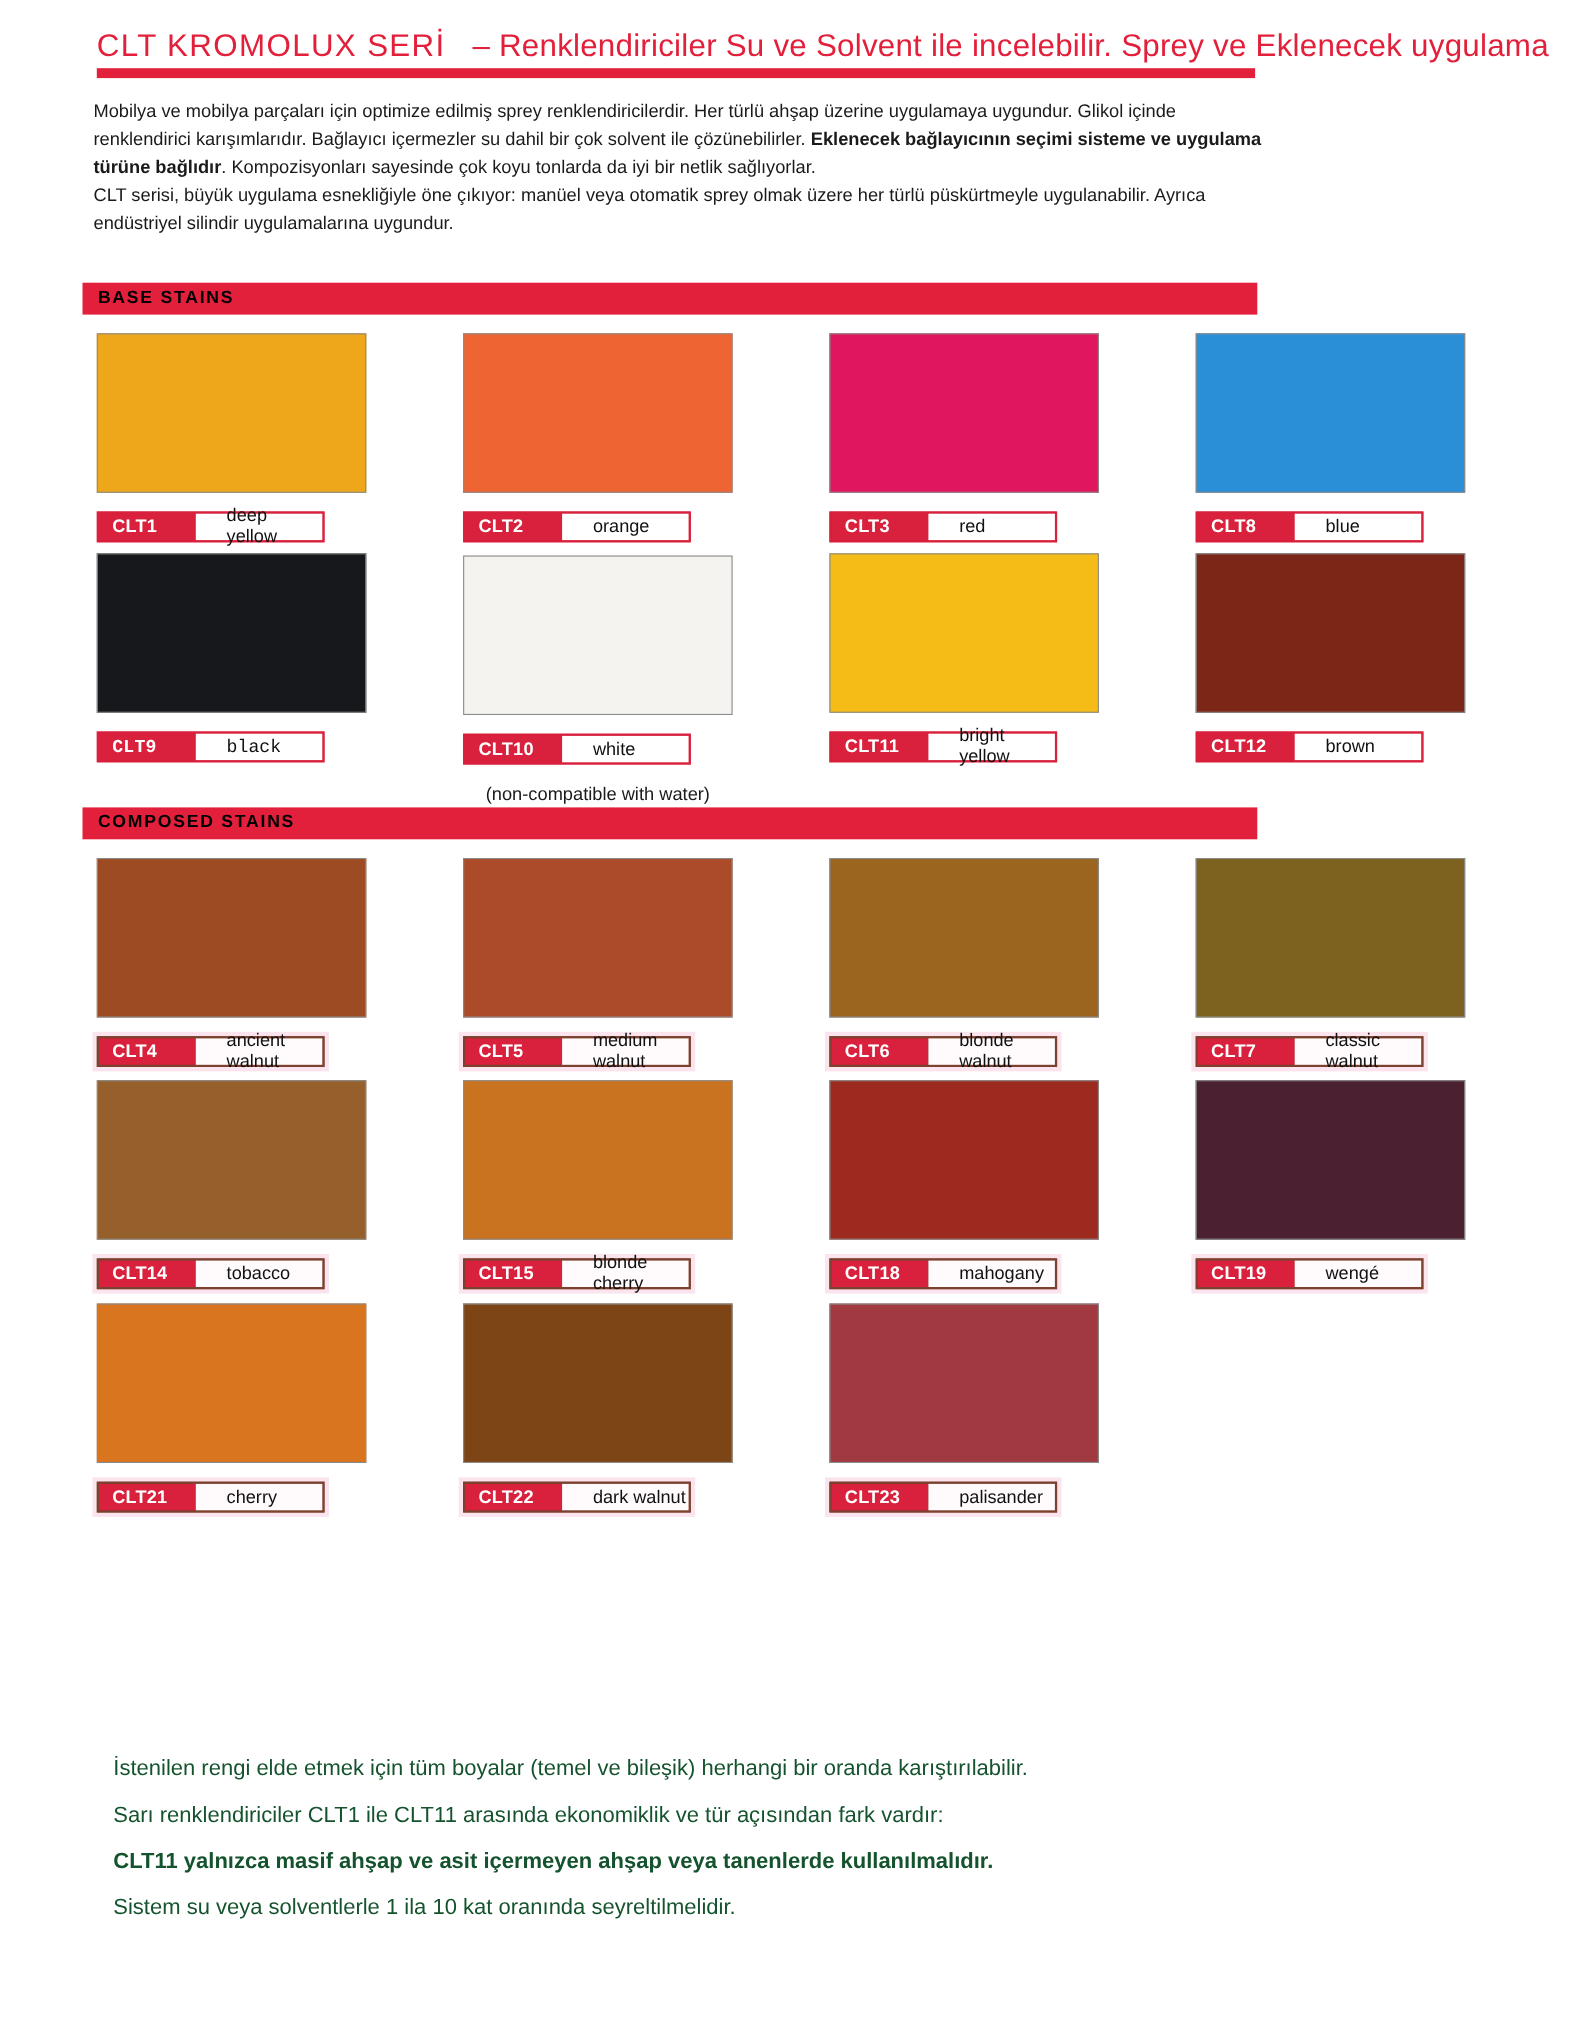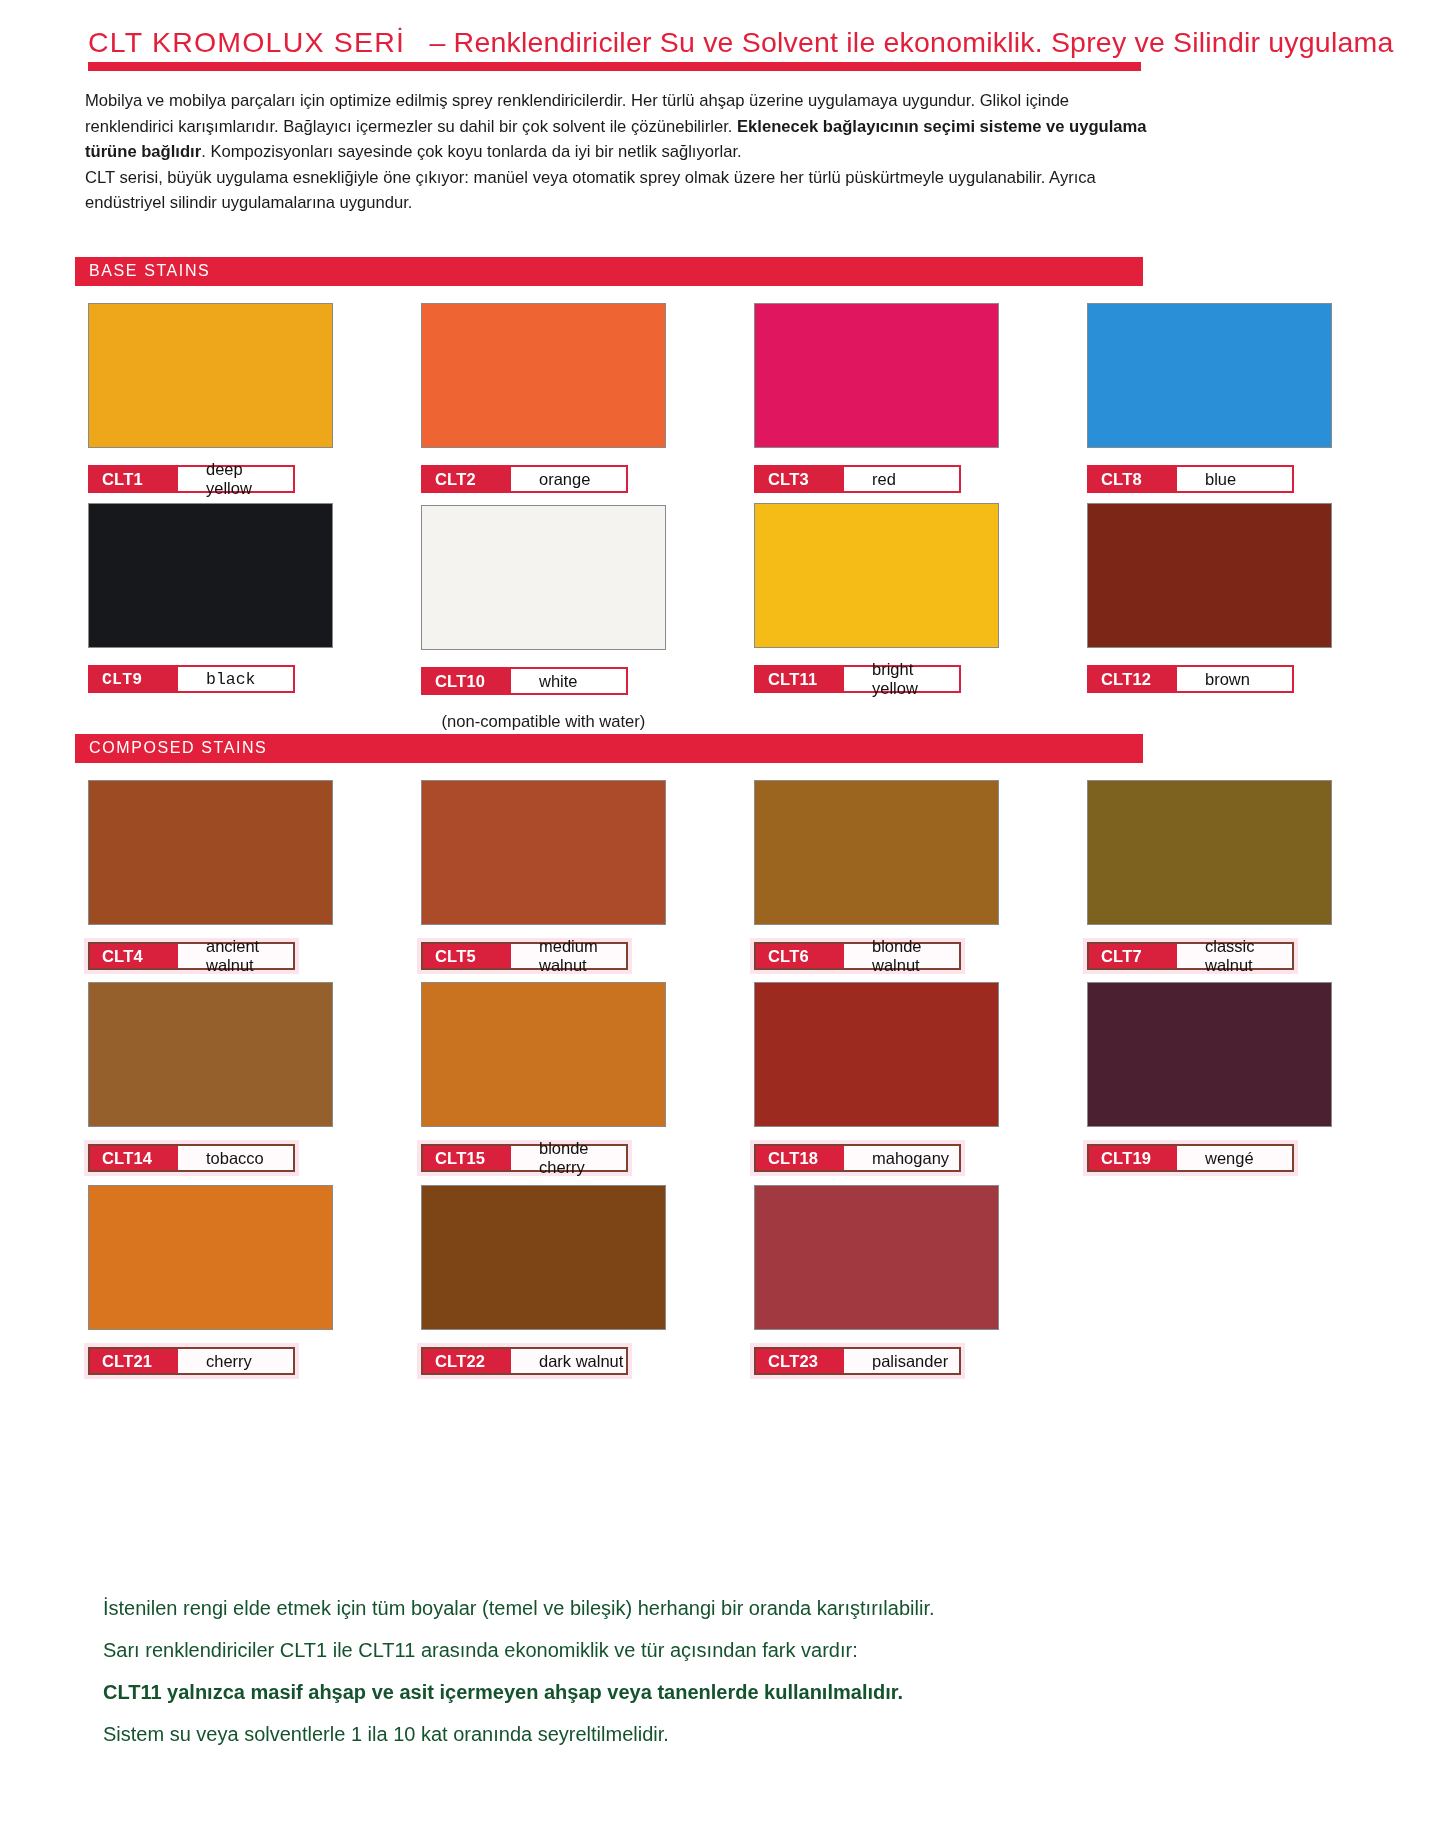--- a/index.html
+++ b/index.html
@@ -61,23 +61,23 @@
     height: 29px;
     background: #e3203b;
     left: 75px;
     width: 1068px;
   }
   .section-bar span {
     position: absolute;
     left: 14px;
     top: 5px;
     font-size: 16px;
-    color: #ffffff;
+    color: #000000;
     letter-spacing: 1.6px;
-    font-weight: normal;
+    font-weight: bold;
   }
   #bar-base { top: 257px; }
   #bar-composed { top: 734px; }
 
   
   .swatch {
     position: absolute;
     width: 245px;
   }
   .chip {
@@ -153,21 +153,21 @@
   }
   .footer p.bold { font-weight: bold; }
 </style>
 </head>
 <body>
 
 <div class="page">
 
   <div class="doc-title">
     <span class="ser">CLT KROMOLUX SERİ</span>
-    &nbsp;&nbsp;<span>– Renklendiriciler Su ve Solvent ile ekonomiklik. Sprey ve Silindir uygulama</span>
+    &nbsp;&nbsp;<span>– Renklendiriciler Su ve Solvent ile incelebilir. Sprey ve Eklenecek uygulama</span>
   </div>
   <div class="title-rule"></div>
 
   <div class="intro">
     <span>Mobilya ve mobilya parçaları için optimize edilmiş sprey renklendiricilerdir. Her türlü ahşap üzerine uygulamaya uygundur. Glikol içinde renklendirici karışımlarıdır. Bağlayıcı içermezler su dahil bir çok solvent ile çözünebilirler. </span><b>Eklenecek bağlayıcının seçimi sisteme ve uygulama türüne bağlıdır</b><span>. Kompozisyonları sayesinde çok koyu tonlarda da iyi bir netlik sağlıyorlar.</span>
     <span class="p2">CLT serisi, büyük uygulama esnekliğiyle öne çıkıyor: manüel veya otomatik sprey olmak üzere her türlü püskürtmeyle uygulanabilir. Ayrıca endüstriyel silindir uygulamalarına uygundur.</span>
   </div>
 
   <div class="section-bar" id="bar-base">
     <span>BASE STAINS</span>

